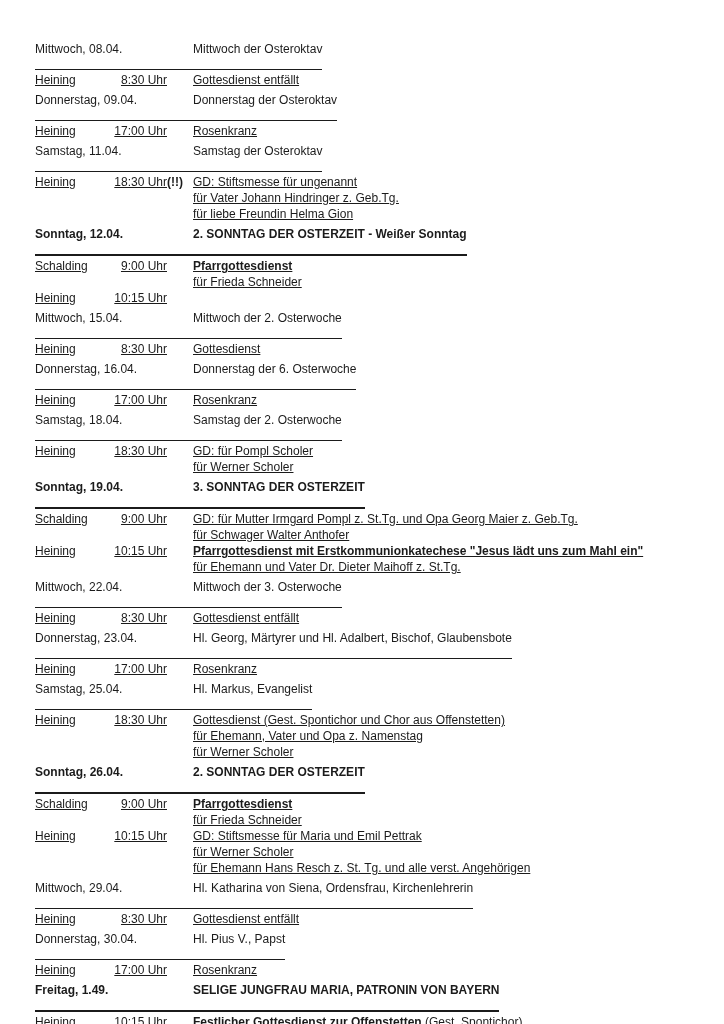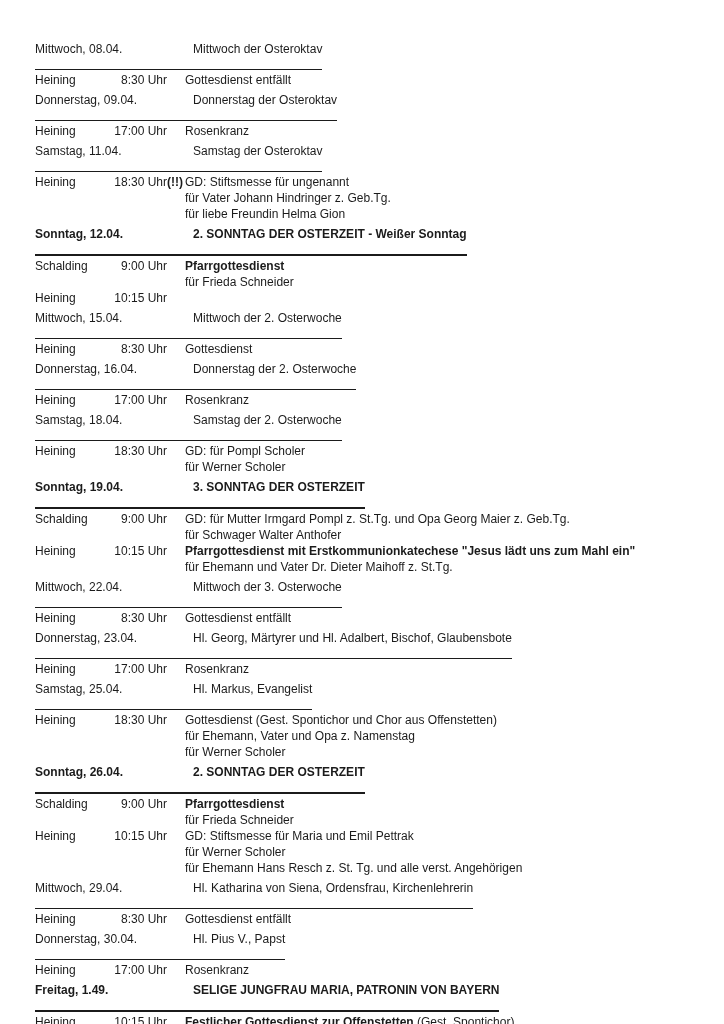--- a/index.html
+++ b/index.html
@@ -39,41 +39,42 @@
   .header-date {
     width: 158px;
     flex: none;
   }
   .header-title {
     white-space: nowrap;
     text-align: right;
   }
   .entry {
     display: flex;
+    text-decoration: underline;
   }
   .entry-place {
     width: 70px;
     flex: none;
   }
   .entry-time {
     width: 62px;
     flex: none;
     text-align: right;
     position: relative;
     white-space: nowrap;
   }
   .entry-time .suffix {
     position: absolute;
     left: 100%;
     top: 0;
     font-weight: bold;
     white-space: nowrap;
   }
   .entry-desc {
-    margin-left: 18px;
+    margin-left: 26px;
     flex: 1;
     min-width: 0;
   }
   .line .b {
     font-weight: bold;
   }
   .line .b:empty, .line .t:empty {
     display: none;
   }
 </style>
@@ -169,21 +170,21 @@
     <span class="entry-desc">
   <div class="line"><span class="t">Gottesdienst</span></div>
 </span>
   </div>
 </div>
   </div>
 
   <div class="group">
     <div class="group-header">
       <span class="header-date">Donnerstag, 16.04.</span>
-      <span class="header-title">Donnerstag der 2. Osterwoche</span>
+      <span class="header-title">Donnerstag der 6. Osterwoche</span>
     </div>
     <div class="entries">
   <div class="entry">
     <span class="entry-place">Heining</span>
     <span class="entry-time"><span>17:00 Uhr</span><span class="suffix"></span></span>
     <span class="entry-desc">
   <div class="line"><span class="t">Rosenkranz</span></div>
 </span>
   </div>
 </div>

